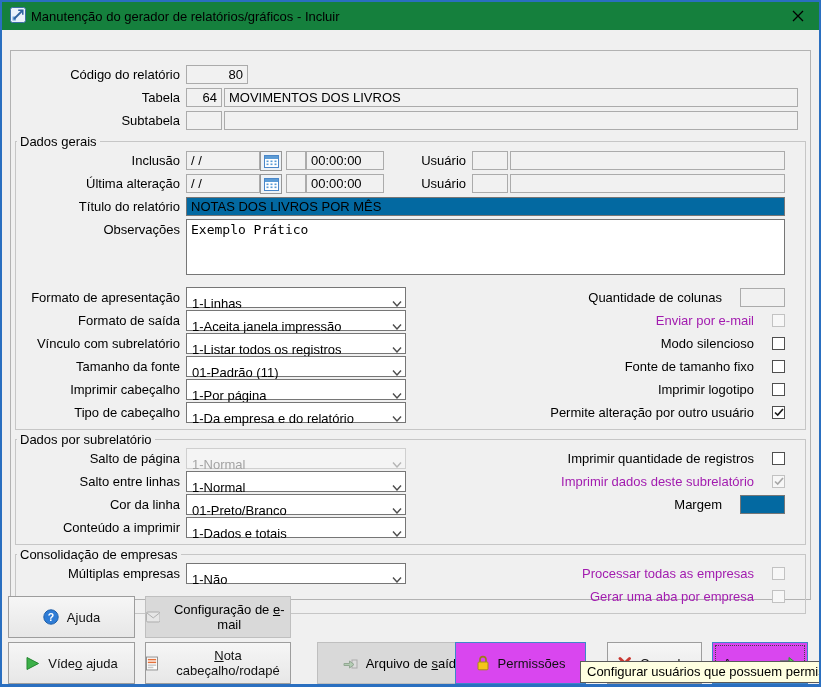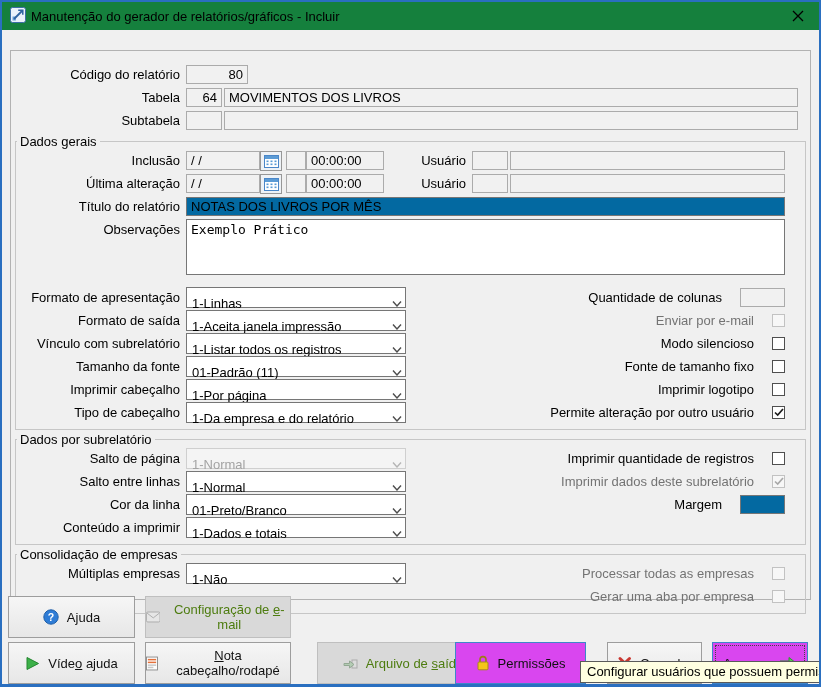--- a/index.html
+++ b/index.html
@@ -40,29 +40,29 @@
   legend{padding:0 3px;margin-left:1px;font-size:13px}
   .spacer8{height:8px}
 
   .dd{width:220px;height:21px;border:1px solid #767676;background:#fff;display:flex;
       align-items:center;padding:12px 3px 0 5px;gap:4px;flex:none;cursor:default}
   .dd .val{flex:1;overflow:hidden;white-space:nowrap}
   .dd.dis{background:#f4f4f4;border-color:#cfcfcf;color:#a3a3a3}
 
   .right{margin-left:auto;display:flex;align-items:center;gap:18px}
   .rlabel{white-space:nowrap}
-  .dim{color:#737373}
+  .dim{color:#a21caf}
 
   .cb{width:13px;height:13px;border:1px solid #4f4f4f;background:#fff;display:inline-flex;
       align-items:center;justify-content:center;flex:none}
   .cb.dis{border-color:#c2c2c2;background:#f7f7f7}
 
   .btn{position:absolute;height:42px;border:1px solid #9d9d9d;background:linear-gradient(#f6f6f6,#e7e7e7);
        display:flex;align-items:center;justify-content:center;gap:8px;font-size:13px;color:#111;cursor:pointer}
-  .btn.dis{background:#d9d9d9;border-color:#bfbfbf;color:#4d7c0f;cursor:default}
+  .btn.dis{background:#d9d9d9;border-color:#bfbfbf;color:#000000;cursor:default}
   .btn.hl{background:#d946ef;border-color:#3f86c9}
   .btn.focus{outline:1px dotted #444;outline-offset:-4px;justify-content:space-between;padding:0 10px}
   .u{text-decoration:underline}
 
   .tooltip{position:absolute;left:578px;top:659px;background:#ffffe1;border:1px solid #5a5a5a;
            padding:2px 6px 3px;font-size:13px;white-space:nowrap;z-index:20}
 </style>
 </head>
 <body>
 

